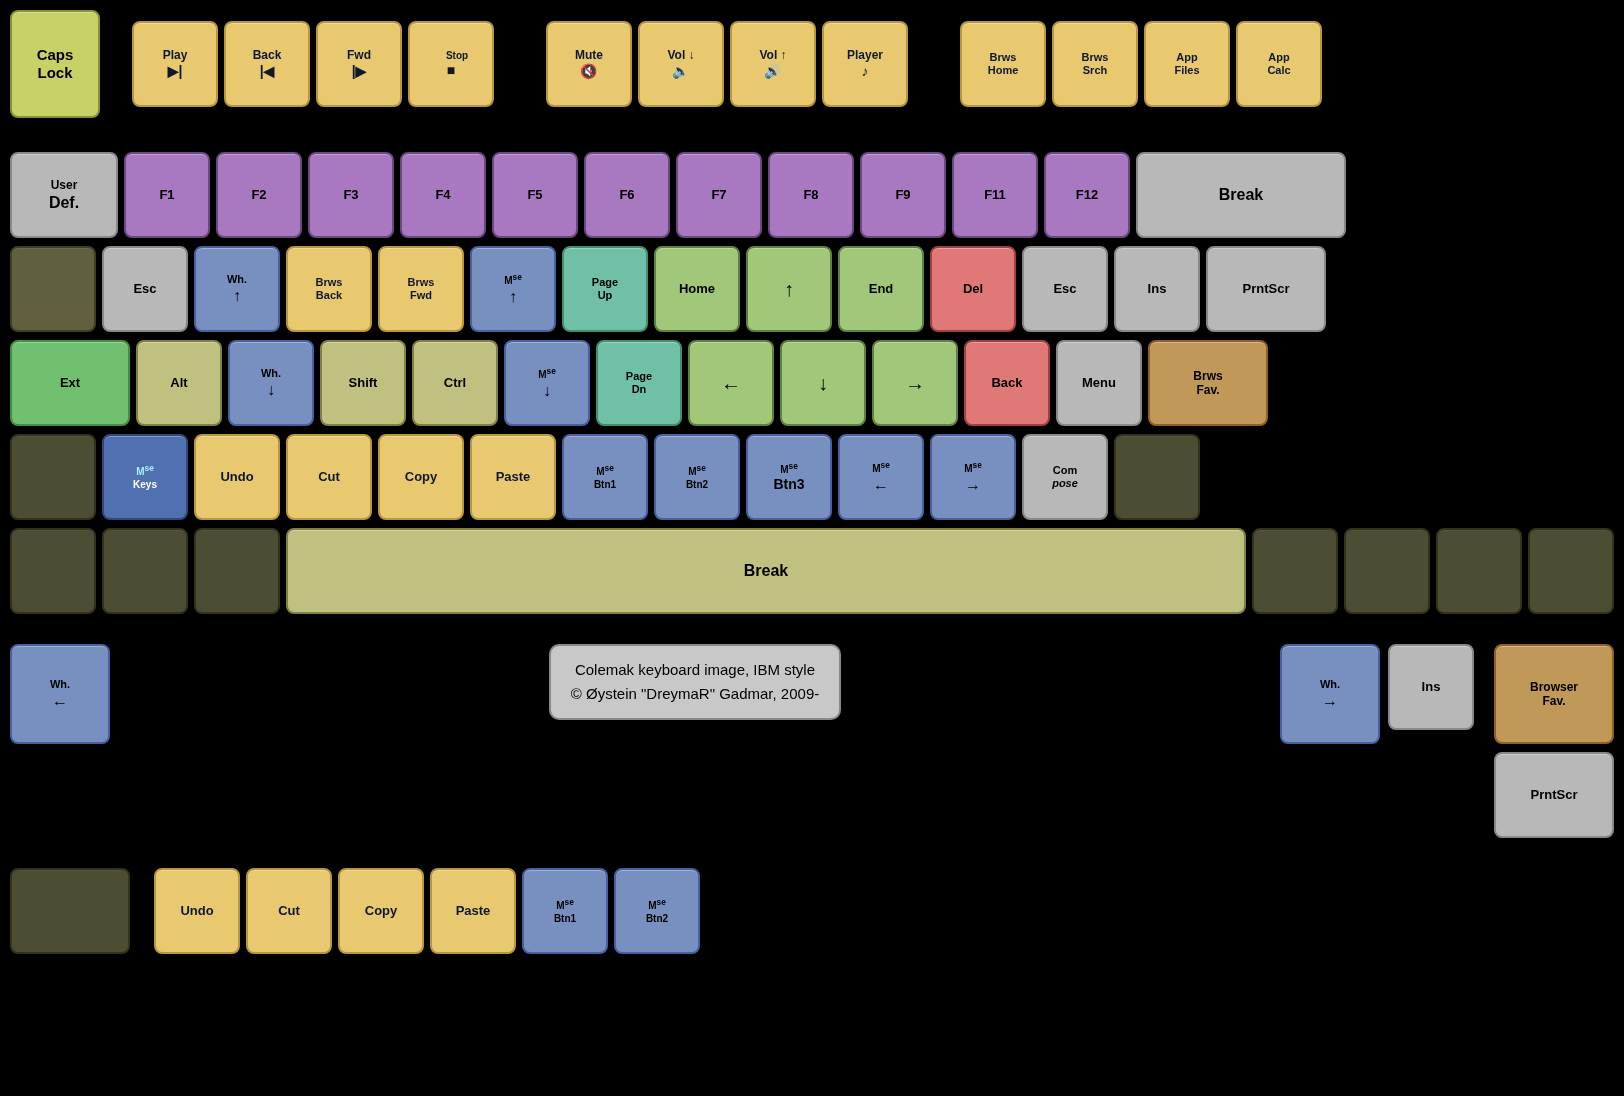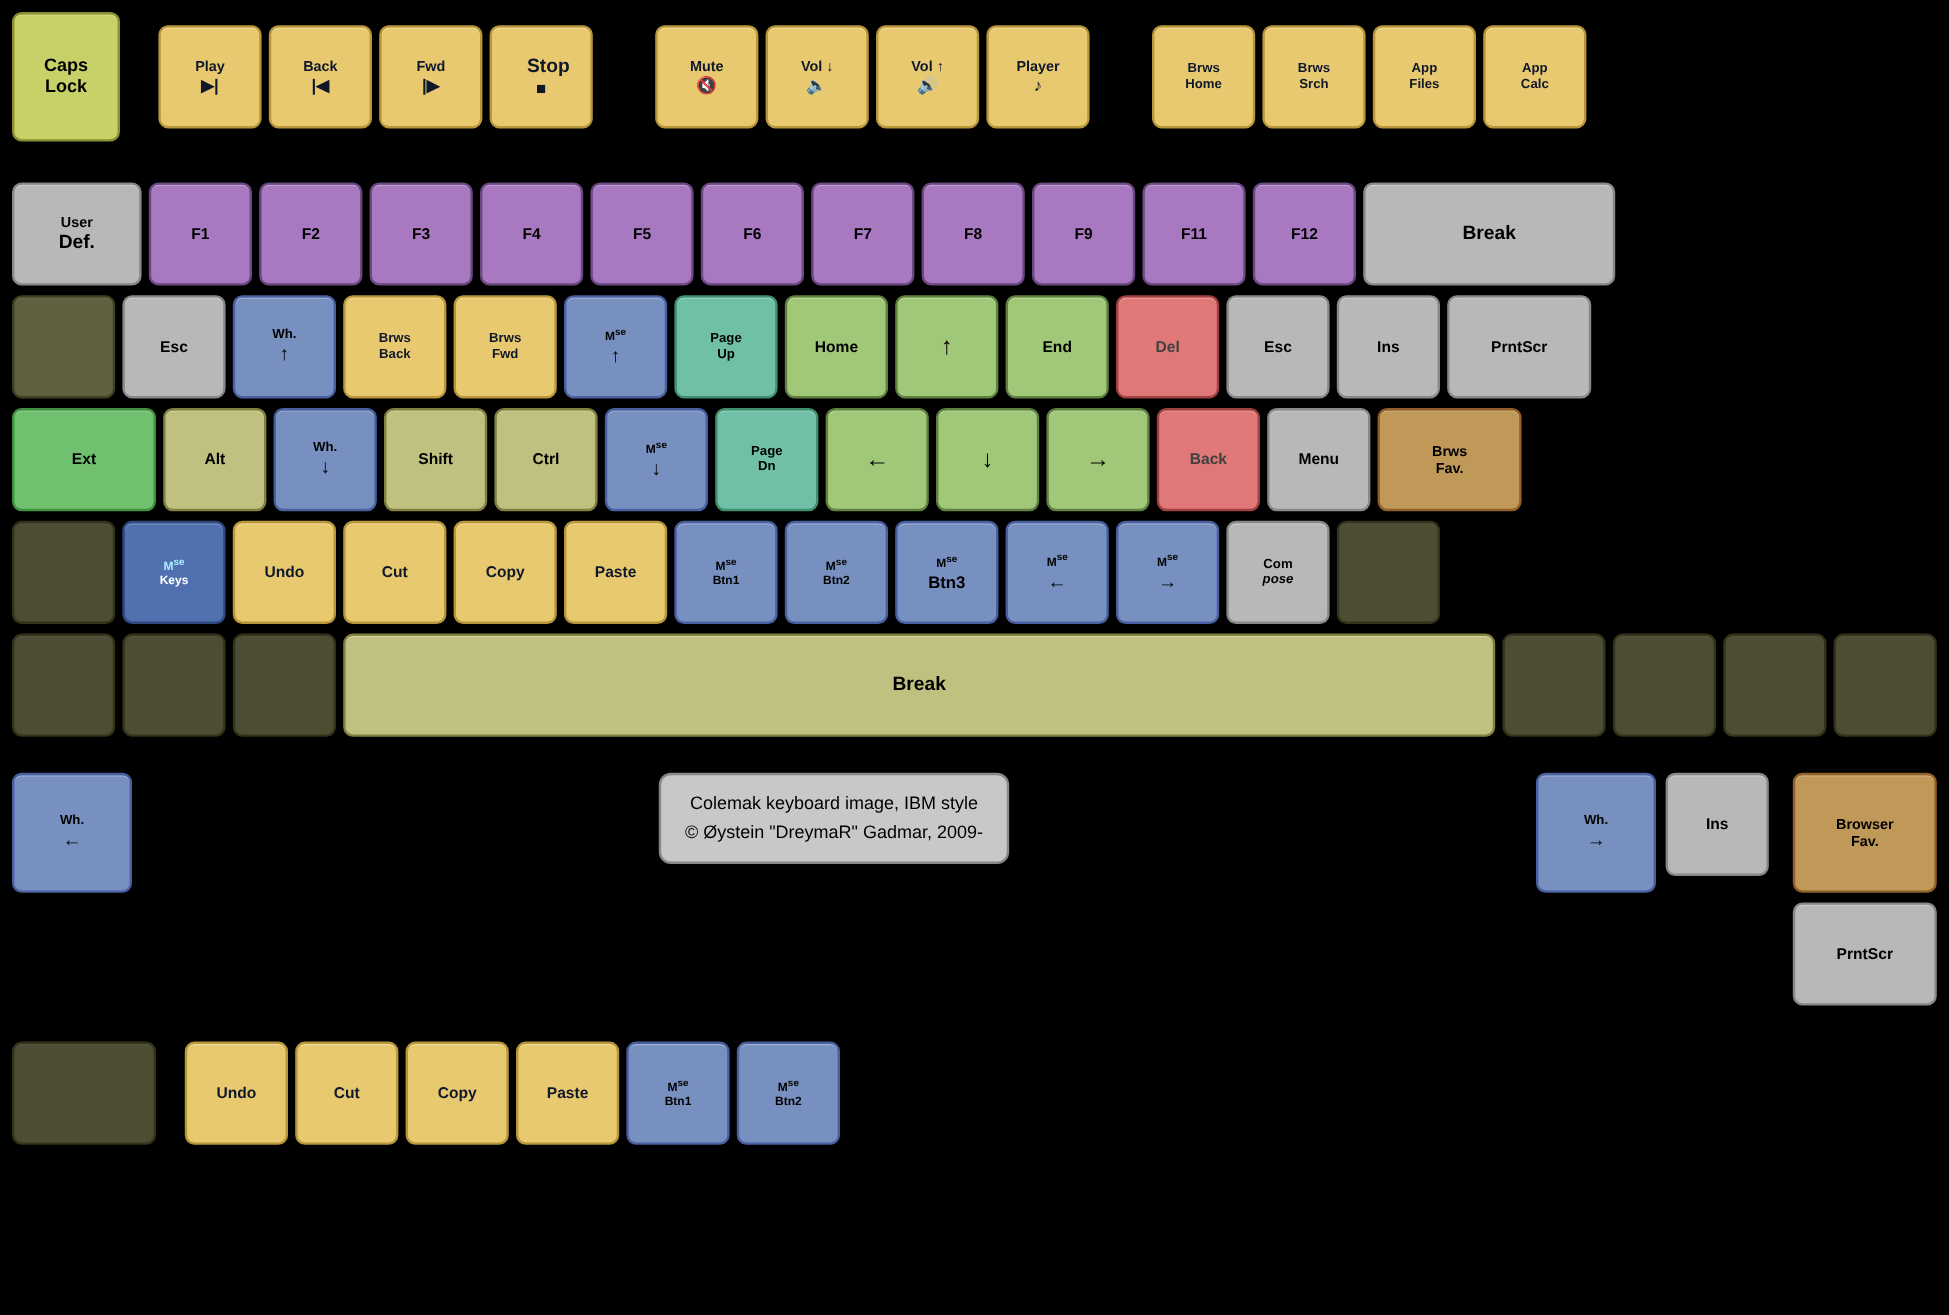--- a/index.html
+++ b/index.html
@@ -38,21 +38,21 @@
     
     .key-yellow { background: #e8c970; border-color: #b8963a; color: #0f172a; }
     .key-green-yellow { background: #c8d068; border-color: #8a9030; color: #000; }
     .key-purple { background: #a878c0; border-color: #6a4880; color: #000; }
     .key-gray { background: #b8b8b8; border-color: #888; color: #000; }
     .key-blue { background: #7890c0; border-color: #4860a0; color: #000; }
     .key-blue-dark { background: #5070b0; border-color: #304880; color: #fff; }
     .key-teal { background: #70c0a8; border-color: #409070; color: #000; }
     .key-green { background: #70c070; border-color: #409040; color: #000; }
     .key-light-green { background: #a0c878; border-color: #608040; color: #000; }
-    .key-red { background: #e07878; border-color: #a04040; color: #404040; }
+    .key-red { background: #e07878; border-color: #a04040; color: #000000; }
     .key-olive { background: #c0c080; border-color: #808040; color: #000; }
     .key-orange-brown { background: #c09858; border-color: #906028; color: #000; }
 
     
     .row {
       display: flex;
       flex-direction: row;
       gap: 6px;
       align-items: center;
     }
@@ -96,21 +96,21 @@
       <span style="font-size:12px;">Back</span>
       <span style="font-size:14px;">|◀</span>
     </div>
 
     <div class="key key-std key-yellow">
       <span style="font-size:12px;">Fwd</span>
       <span style="font-size:14px;">|▶</span>
     </div>
 
     <div class="key key-std key-yellow">
-      <span style="font-size:16px;margin-left:12px;">Stop</span>
+      <span style="font-size:10px;margin-left:12px;">Stop</span>
       <span style="font-size:14px;">■</span>
     </div>
 
     <div style="width:40px;"></div>
 
     <div class="key key-std key-yellow">
       <span style="font-size:12px;">Mute</span>
       <span style="font-size:14px;">🔇</span>
     </div>
 

